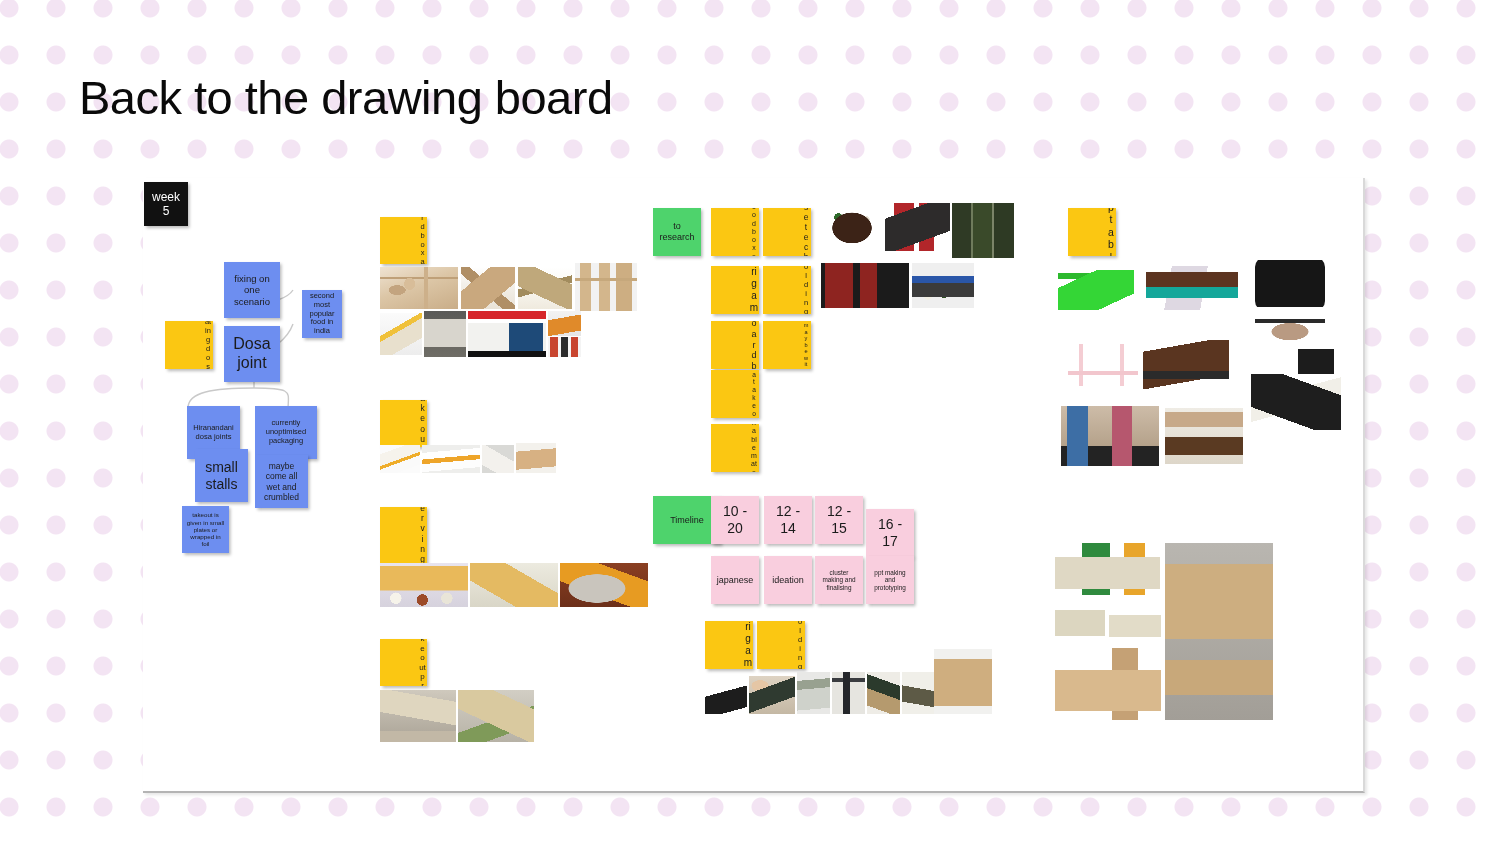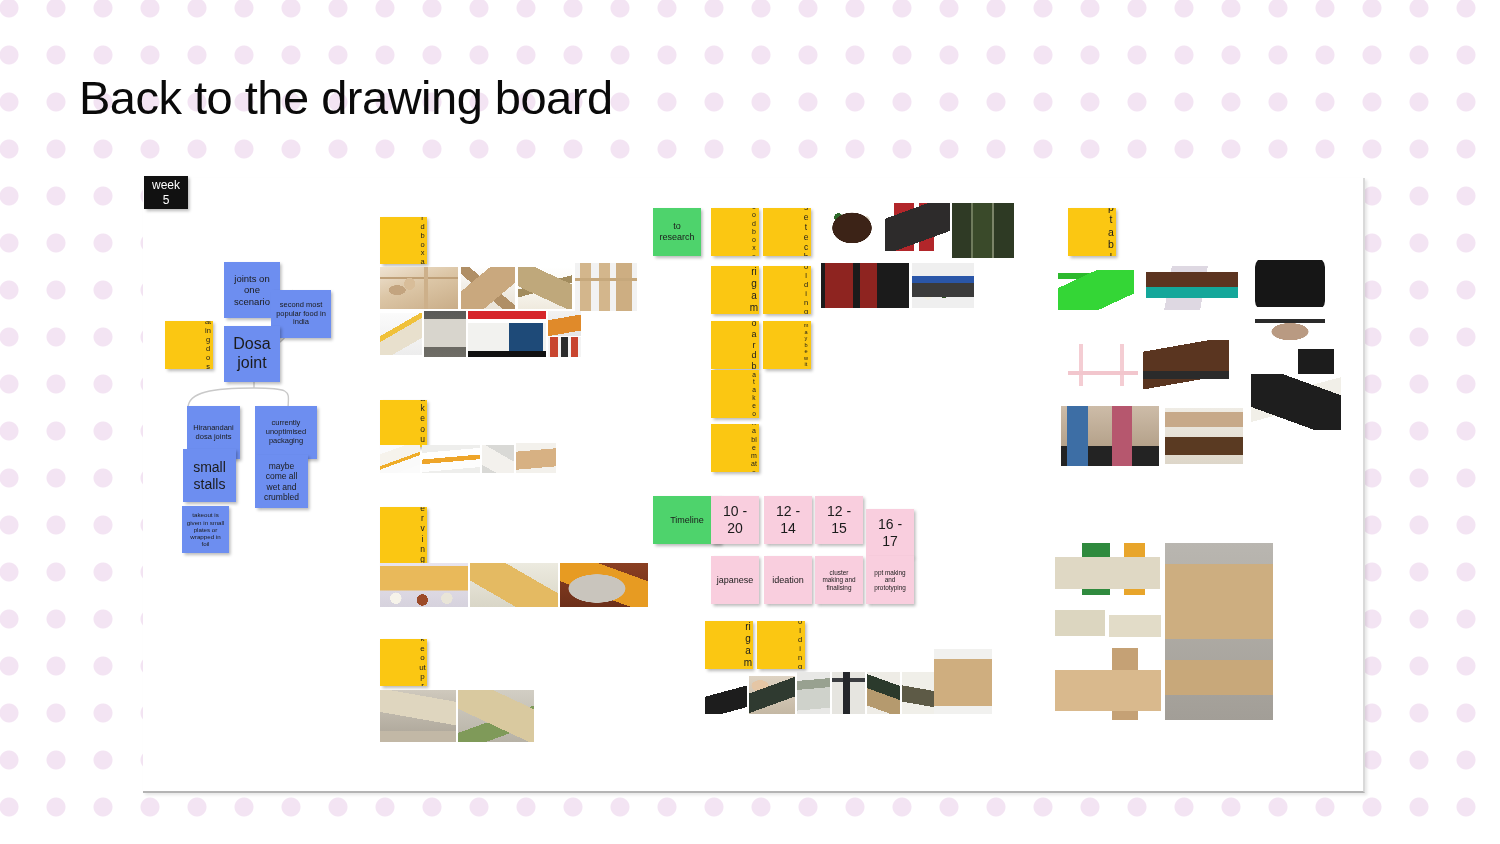--- a/index.html
+++ b/index.html
@@ -73,33 +73,33 @@
   <div class="canvas">
 
     <svg class="links" width="1220" height="613">
       <path d="M111,126 C128,126 145,120 150,112" stroke="#c9c9c9" stroke-width="1.4" fill="none"></path>
       <path d="M111,100 L111,140" stroke="#c9c9c9" stroke-width="1.4" fill="none"></path>
       <path d="M111,186 L111,210" stroke="#c9c9c9" stroke-width="1.4" fill="none"></path>
       <path d="M111,175 C128,175 145,160 150,146" stroke="#c9c9c9" stroke-width="1.4" fill="none"></path>
       <path d="M45,230 C45,214 70,210 111,210 C152,210 145,214 145,232" stroke="#c9c9c9" stroke-width="1.4" fill="none"></path>
     </svg>
 
-    <div class="note blue" style="left:81px;top:84px;width:56px;height:56px;font-size:9.5px;">joints on one scenario</div>
-
-    <div class="note blue" style="left:128px;top:112px;width:60px;height:48px;font-size:7.5px;">second most popular food in india</div>
+    <div class="note blue" style="left:81px;top:84px;width:56px;height:56px;font-size:9.5px;">fixing on one scenario</div>
+
+    <div class="note blue" style="left:159px;top:112px;width:40px;height:48px;font-size:7.5px;">second most popular food in india</div>
 
     <div class="note yellow" style="left:22px;top:143px;width:48px;height:48px;font-size:7.5px;">how to make eating dosa in car better</div>
 
     <div class="note blue" style="left:81px;top:148px;width:56px;height:56px;font-size:16px;">Dosa joint</div>
 
     <div class="note blue" style="left:44px;top:228px;width:53px;height:53px;font-size:7.5px;">Hiranandani dosa joints</div>
 
     <div class="note blue" style="left:112px;top:228px;width:62px;height:53px;font-size:7.5px;">currently unoptimised packaging</div>
 
-    <div class="note blue" style="left:40px;top:271px;width:53px;height:53px;font-size:14px;">small stalls</div>
+    <div class="note blue" style="left:52px;top:271px;width:53px;height:53px;font-size:14px;">small stalls</div>
 
     <div class="note blue" style="left:112px;top:277px;width:53px;height:53px;font-size:8.5px;">maybe come all wet and crumbled</div>
 
     <div class="note blue" style="left:39px;top:328px;width:47px;height:47px;font-size:6.2px;">takeout is given in small plates or wrapped in foil</div>
 
     <div class="note yellow" style="left:237px;top:39px;width:47px;height:47px;font-size:7.5px;">cardboard box and trays</div>
 
     <div class="tile" style="left:237px;top:89px;width:78px;height:42px;background:
          linear-gradient(160deg,#efe3d2 0%,#dcc6a6 45%,#c9ad88 100%);">
       <div class="ph" style="background:
@@ -447,13 +447,13 @@
       <div class="ph" style="background:
         linear-gradient(180deg, transparent 12%, #cdae80 12%, #cdae80 54%, transparent 54%),
         linear-gradient(180deg, transparent 66%, #c8a87a 66%, #c8a87a 86%, transparent 86%),
         radial-gradient(circle 7px at 32% 74%, #4b3324 70%, transparent 72%),
         radial-gradient(circle 6px at 26% 34%, #f3f0e6 70%, transparent 72%);"></div>
     </div>
 
   </div>
 </div>
 
-<div class="note black" style="position:absolute;left:144px;top:176px;width:44px;height:33px;font-size:12px;">week 5</div>
+<div class="note black" style="position:absolute;left:144px;top:182px;width:44px;height:44px;font-size:12px;">week 5</div>
 
 </body></html>

